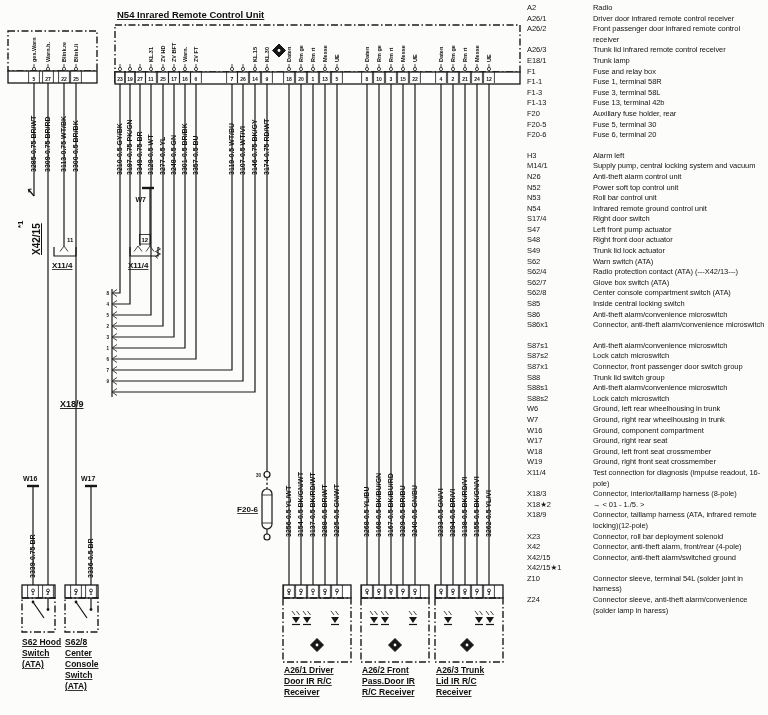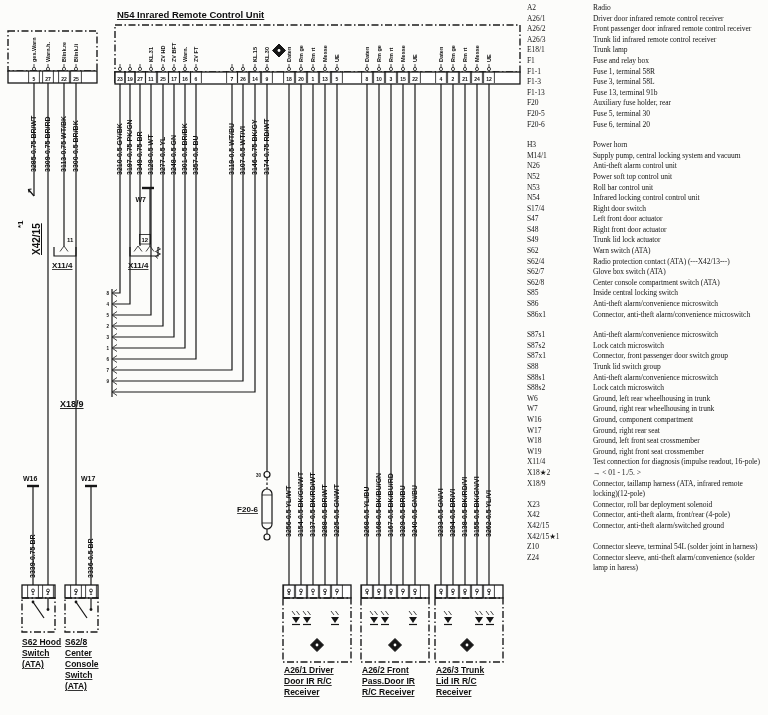--- a/index.html
+++ b/index.html
@@ -18,21 +18,21 @@
   .wdot{fill:#ffffff;stroke:none;}
   
   text{fill:#101010;font-family:"Liberation Sans","DejaVu Sans",sans-serif;font-weight:700;}
   .t45{font-size:4.5px;}.t5{font-size:5px;}.t55{font-size:5.5px;}.t6{font-size:6px;}
   .t7{font-size:7px;}.t8{font-size:8px;}.t85{font-size:8.5px;}.t9{font-size:9px;}
   .t95{font-size:9.5px;}.t10{font-size:10px;}
   .u{text-decoration:underline;}
   
   .legend{position:absolute;left:527px;top:3px;width:240px;color:#151515;
           font-size:7.5px;line-height:10.6px;font-weight:400;letter-spacing:-0.05px;}
-  .lgroup{margin-bottom:10px;font-family:Liberation Serif, serif;}
+  .lgroup{margin-bottom:10px;}
   .lrow{display:flex;}
   .lcode{width:66px;flex:none;}
   .ldesc{flex:1;}
 </style>
 </head>
 <body>
 
 <div class="stage">
   <svg id="dg" width="768" height="715" viewBox="0 0 768 715">
       <rect x="8" y="31" width="89" height="40" class="dd"></rect>
@@ -520,67 +520,67 @@
         <div class="lrow">
           <div class="lcode">F1-1</div>
           <div class="ldesc">Fuse 1, terminal 58R</div>
         </div>
         <div class="lrow">
           <div class="lcode">F1-3</div>
           <div class="ldesc">Fuse 3, terminal 58L</div>
         </div>
         <div class="lrow">
           <div class="lcode">F1-13</div>
-          <div class="ldesc">Fuse 13, terminal 91b</div>
+          <div class="ldesc">Fuse 13, terminal 42b</div>
         </div>
         <div class="lrow">
           <div class="lcode">F20</div>
           <div class="ldesc">Auxiliary fuse holder, rear</div>
         </div>
         <div class="lrow">
           <div class="lcode">F20-5</div>
           <div class="ldesc">Fuse 5, terminal 30</div>
         </div>
         <div class="lrow">
           <div class="lcode">F20-6</div>
           <div class="ldesc">Fuse 6, terminal 20</div>
         </div>
       </div>
       <div class="lgroup">
         <div class="lrow">
           <div class="lcode">H3</div>
-          <div class="ldesc">Power horn</div>
+          <div class="ldesc">Alarm left</div>
         </div>
         <div class="lrow">
           <div class="lcode">M14/1</div>
           <div class="ldesc">Supply pump, central locking system and vacuum</div>
         </div>
         <div class="lrow">
           <div class="lcode">N26</div>
           <div class="ldesc">Anti-theft alarm control unit</div>
         </div>
         <div class="lrow">
           <div class="lcode">N52</div>
           <div class="ldesc">Power soft top control unit</div>
         </div>
         <div class="lrow">
           <div class="lcode">N53</div>
           <div class="ldesc">Roll bar control unit</div>
         </div>
         <div class="lrow">
           <div class="lcode">N54</div>
-          <div class="ldesc">Infrared locking control control unit</div>
+          <div class="ldesc">Infrared remote ground control unit</div>
         </div>
         <div class="lrow">
           <div class="lcode">S17/4</div>
           <div class="ldesc">Right door switch</div>
         </div>
         <div class="lrow">
           <div class="lcode">S47</div>
-          <div class="ldesc">Left front door actuator</div>
+          <div class="ldesc">Left front pump actuator</div>
         </div>
         <div class="lrow">
           <div class="lcode">S48</div>
           <div class="ldesc">Right front door actuator</div>
         </div>
         <div class="lrow">
           <div class="lcode">S49</div>
           <div class="ldesc">Trunk lid lock actuator</div>
         </div>
         <div class="lrow">
@@ -657,20 +657,24 @@
           <div class="lcode">W18</div>
           <div class="ldesc">Ground, left front seat crossmember</div>
         </div>
         <div class="lrow">
           <div class="lcode">W19</div>
           <div class="ldesc">Ground, right front seat crossmember</div>
         </div>
         <div class="lrow">
           <div class="lcode">X11/4</div>
           <div class="ldesc">Test connection for diagnosis (impulse readout, 16-pole)</div>
+        </div>
+        <div class="lrow">
+          <div class="lcode">X18/3</div>
+          <div class="ldesc">Connector, interior/taillamp harness (8-pole)</div>
         </div>
         <div class="lrow">
           <div class="lcode">X18★2</div>
           <div class="ldesc">→ &lt; 01 - 1./5. &gt;</div>
         </div>
         <div class="lrow">
           <div class="lcode">X18/9</div>
           <div class="ldesc">Connector, taillamp harness (ATA, infrared remote locking)(12-pole)</div>
         </div>
         <div class="lrow">

